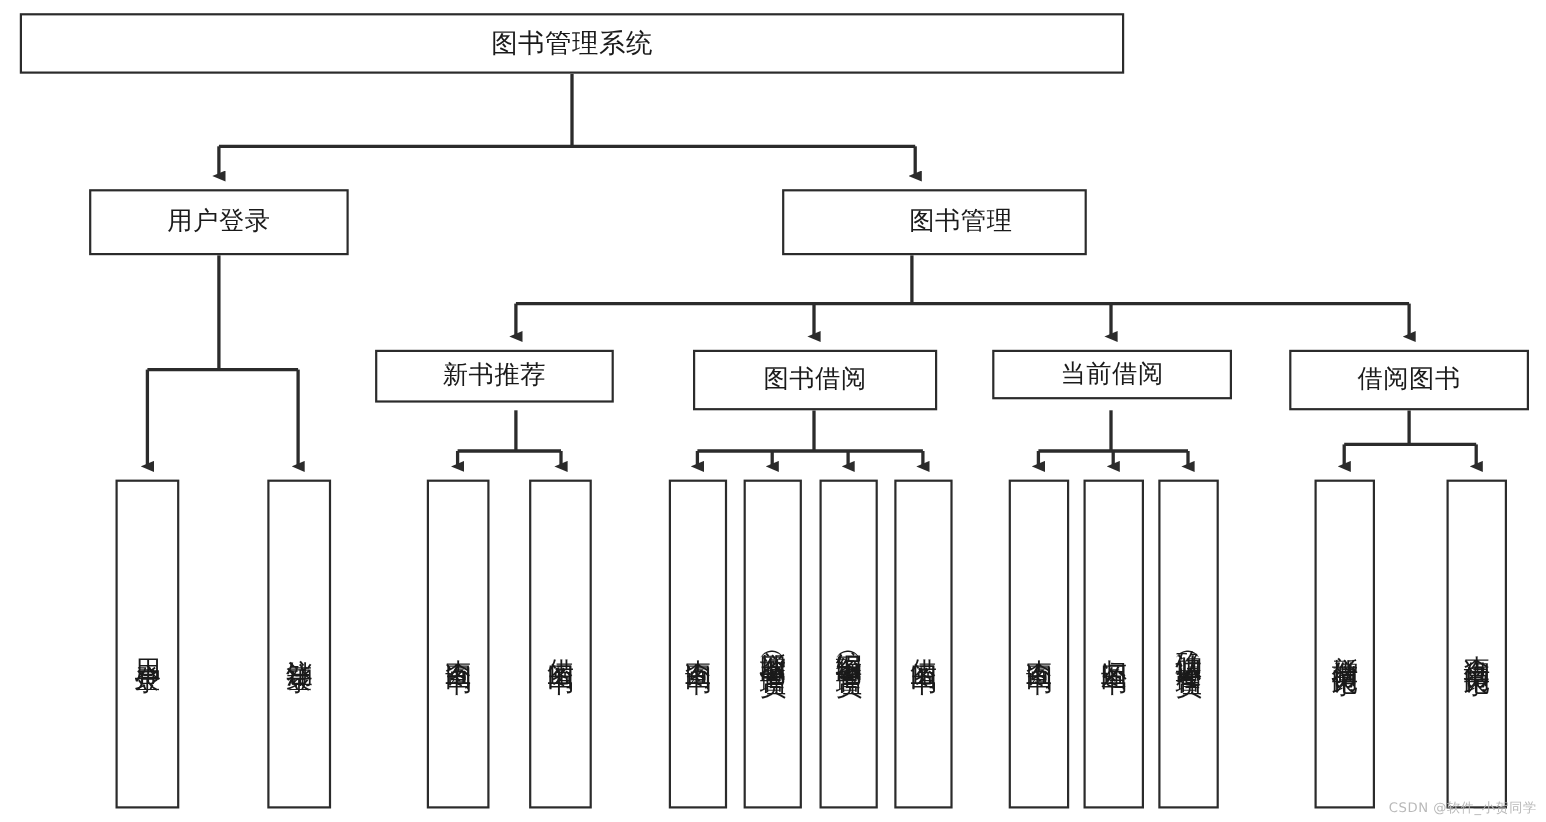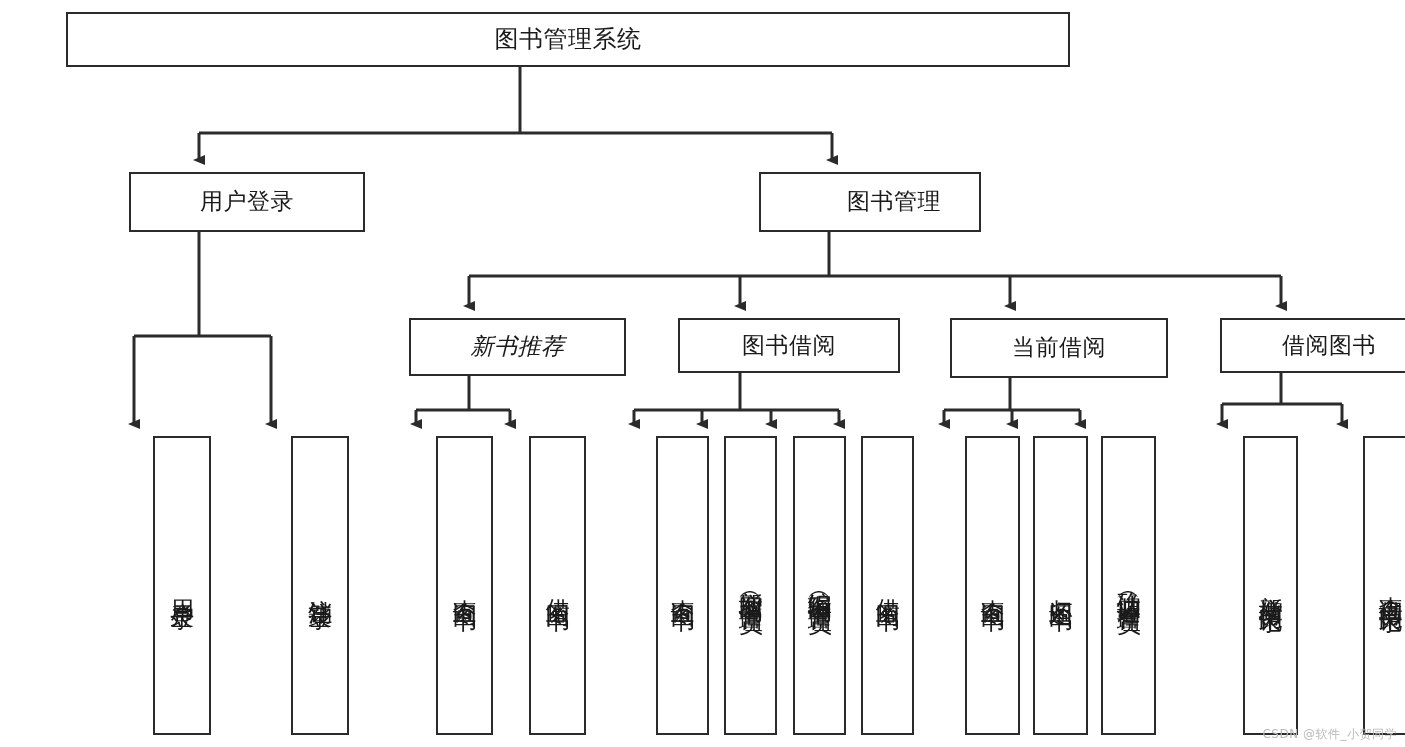--- a/index.html
+++ b/index.html
@@ -28,21 +28,20 @@
   }
   .node {
     position: absolute;
     box-sizing: border-box;
     border: 2px solid #2b2b2b;
     background: #ffffff;
     display: flex;
     align-items: center;
     justify-content: center;
     color: #1a1a1a;
-    margin-left: 48px;
   }
   .node .lbl {
     display: block;
     text-align: center;
     line-height: 1.18;
     white-space: pre;
   }
   
   .node.horiz .lbl {
     font-size: 23px;
@@ -130,31 +129,31 @@
     </g>
   </svg>
 
   <div class="node horiz root" style="left:18px; top:12px; width:1004px; height:55px;">
     <span class="lbl">图书管理系统</span>
   </div>
 
   <div class="node horiz" style="left:81px; top:172px; width:236px; height:60px;">
     <span class="lbl">用户登录</span>
   </div>
-  <div class="node horiz" style="left:711px; top:172px; width:222px; height:60px;padding-left:48px;">
+  <div class="node horiz" style="left:711px; top:172px; width:277px; height:60px;padding-left:48px;">
     <span class="lbl">图书管理</span>
   </div>
 
-  <div class="node horiz" style="left:361px; top:318px; width:217px; height:58px;font-style:italic;">
+  <div class="node horiz" style="left:341px; top:318px; width:217px; height:48px;">
     <span class="lbl">新书推荐</span>
   </div>
   <div class="node horiz" style="left:630px; top:318px; width:222px; height:55px;">
     <span class="lbl">图书借阅</span>
   </div>
-  <div class="node horiz" style="left:902px; top:318px; width:218px; height:60px;">
+  <div class="node horiz" style="left:902px; top:318px; width:218px; height:45px;">
     <span class="lbl">当前借阅</span>
   </div>
   <div class="node horiz" style="left:1172px; top:318px; width:218px; height:55px;">
     <span class="lbl">借阅图书</span>
   </div>
 
   <div class="node vert" style="left:105px; top:436px; width:58px; height:299px;">
     <span class="lbl">用户登录</span>
   </div>
   <div class="node vert" style="left:243px; top:436px; width:58px; height:299px;">

